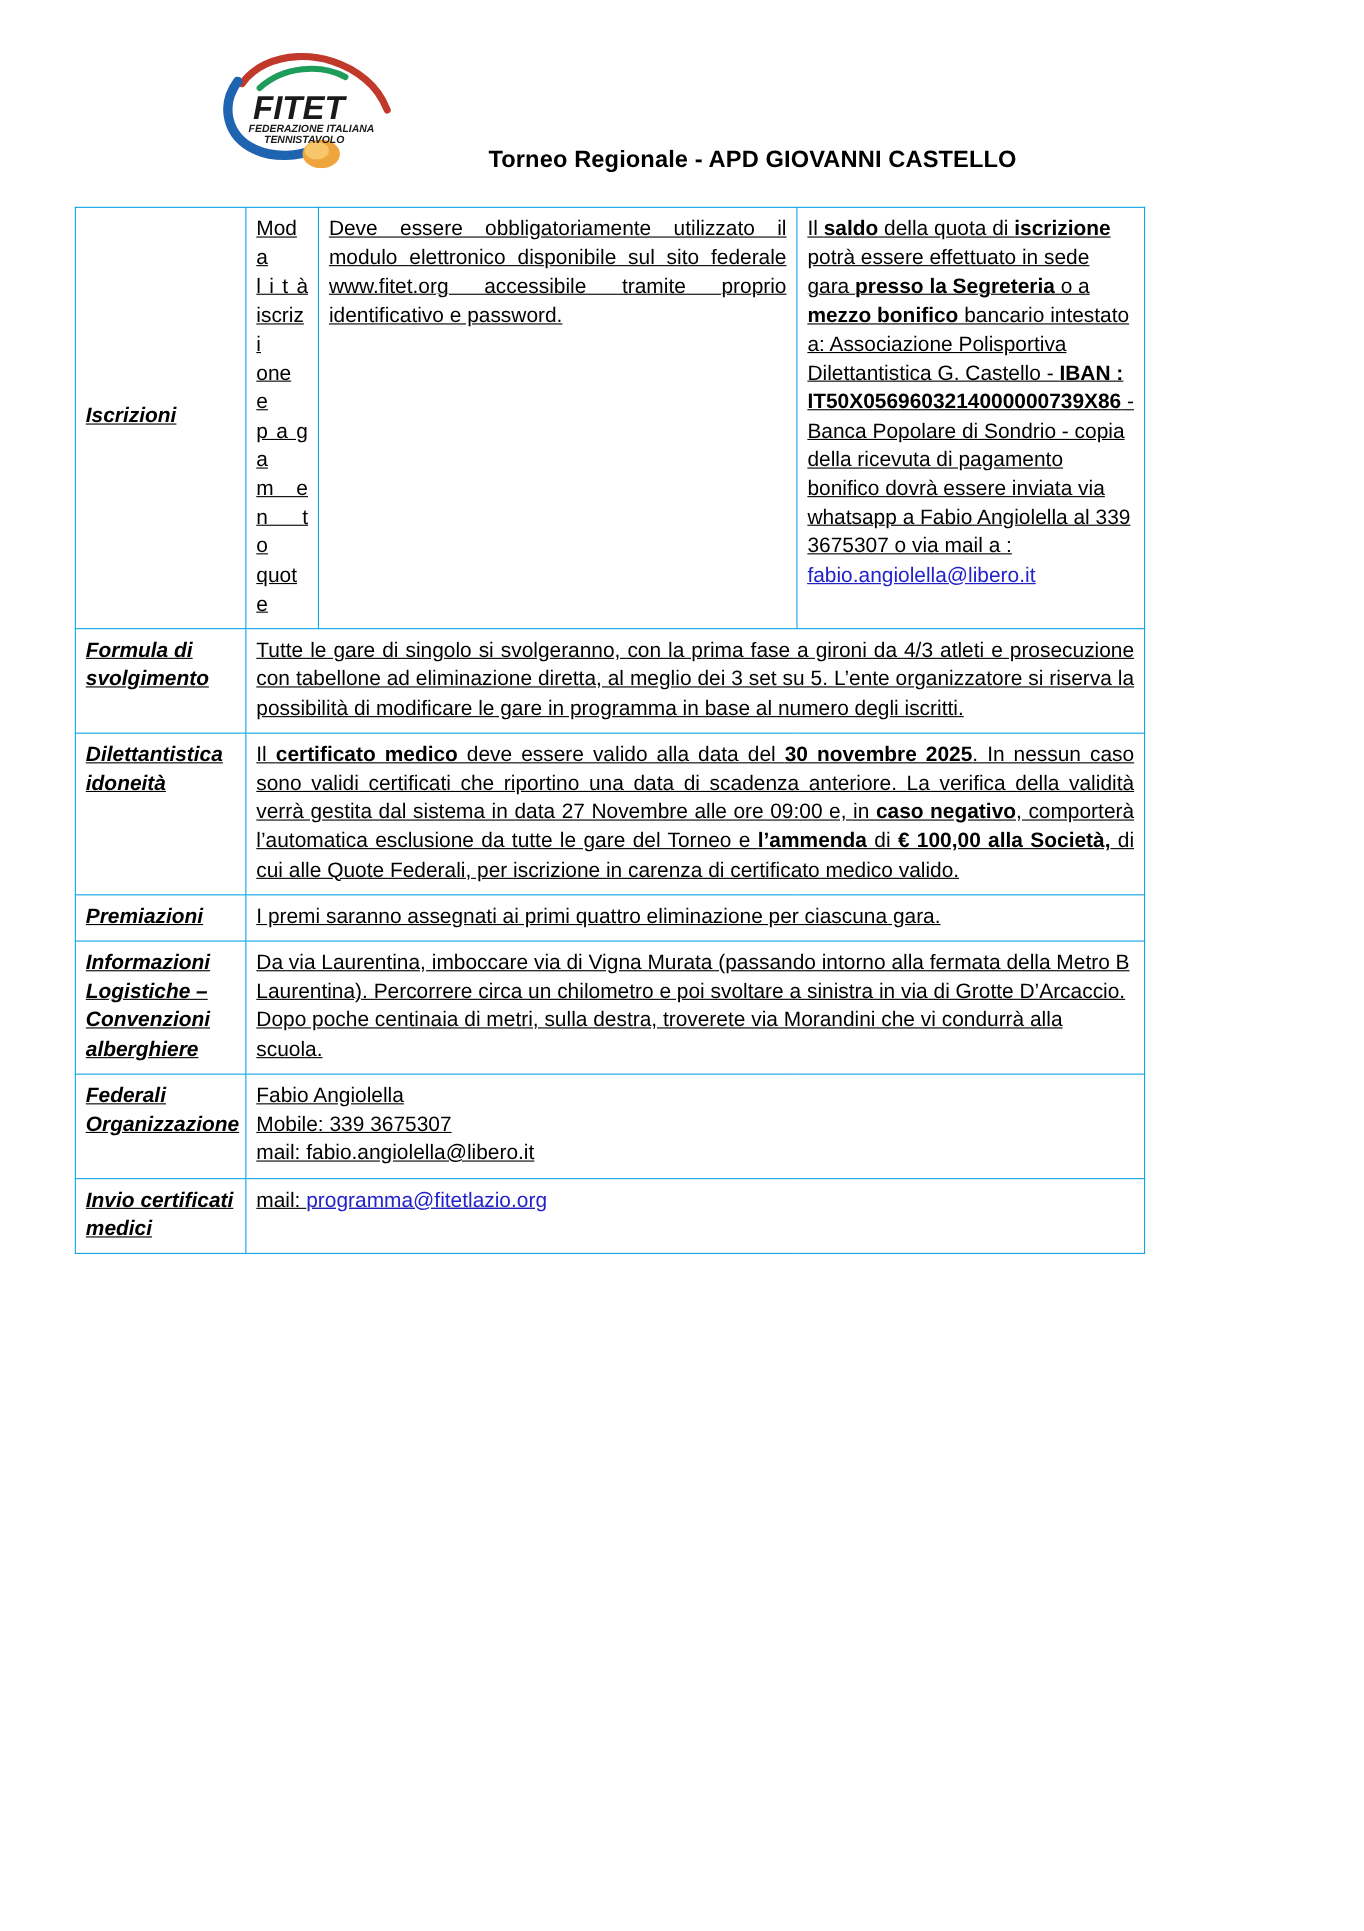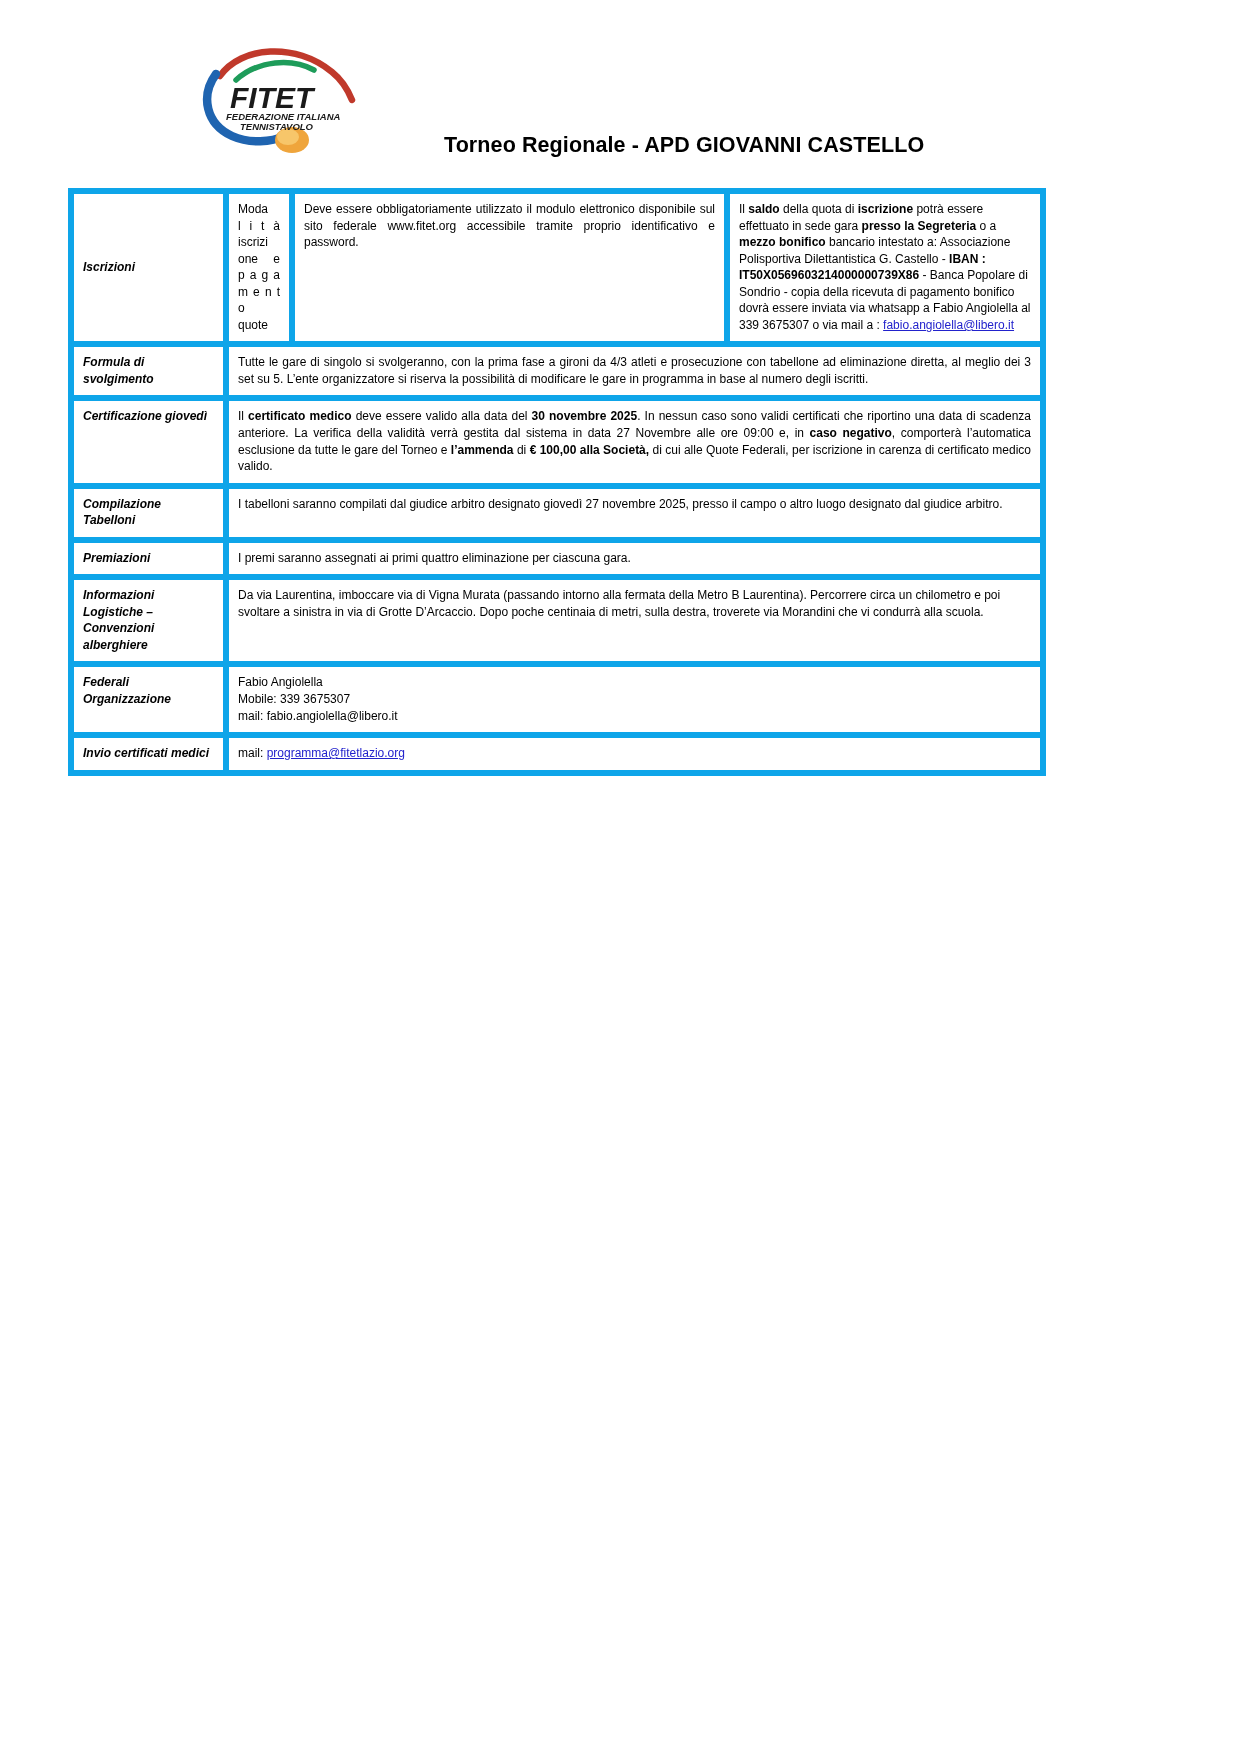--- a/index.html
+++ b/index.html
@@ -51,25 +51,26 @@
   
   table.info {
     position: absolute;
     left: 68px;
     top: 188px;
     width: 972px;
     border-collapse: collapse;
     table-layout: fixed;
   }
   table.info td {
-    border: 6px solid #0ea5e9;
+    border: 1px solid #0ea5e9;
     vertical-align: top;
     padding: 7px 9px 8px 9px;
-    font-size: 12px;
+    font-size: 19px;
     line-height: 1.38;
+    text-decoration: underline;
   }
   col.c-label  { width: 155px; }
   col.c-sub    { width: 66px;  }
   col.c-mid    { width: 435px; }
   col.c-right  { width: 316px; }
 
   td.label {
     font-style: italic;
     font-weight: bold;
     font-size: 16.2px;
@@ -167,31 +168,27 @@
           <span><span>Il </span><b>saldo</b><span> della quota di </span><b>iscrizione</b><span> potrà essere effettuato in sede gara </span><b>presso la Segreteria</b><span> o a </span><b>mezzo bonifico</b><span> bancario intestato a: Associazione Polisportiva Dilettantistica G. Castello - </span><b>IBAN :</b><span> </span><b>IT50X0569603214000000739X86</b><span> - Banca Popolare di Sondrio - copia della ricevuta di pagamento bonifico dovrà essere inviata via whatsapp a Fabio Angiolella al 339 3675307 o via mail a  : </span></span><a class="link" href="#">fabio.angiolella@libero.it</a>
         </td>
       </tr>
 
       <tr>
         <td class="label">Formula di svolgimento</td>
         <td class="body" colspan="3">Tutte le gare di singolo si svolgeranno, con la prima fase a gironi da 4/3 atleti e prosecuzione con tabellone ad eliminazione diretta, al meglio dei 3 set su 5. L’ente organizzatore si riserva la possibilità di modificare le gare in programma in base al numero degli iscritti.</td>
       </tr>
 
       <tr>
-        <td class="label">Certificazione giovedì</td>
+        <td class="label">Dilettantistica idoneità</td>
         <td class="body" colspan="3">
           <span><span>Il </span><b>certificato medico</b><span> deve essere valido alla data del </span><b>30 novembre 2025</b><span>. In nessun caso sono validi certificati che riportino una data di scadenza anteriore. La verifica della validità verrà gestita dal sistema in data 27 Novembre alle ore 09:00 e, in </span><b>caso negativo</b><span>, comporterà l’automatica esclusione da tutte le gare del Torneo e </span><b>l’ammenda</b><span> di </span><b>€ 100,00 alla Società,</b><span> di cui alle Quote Federali, per iscrizione in carenza di certificato medico valido.</span></span>
         </td>
       </tr>
 
 
-      <tr>
-        <td class="label">Compilazione Tabelloni</td>
-        <td class="body noj" colspan="3">I tabelloni saranno compilati dal giudice arbitro designato giovedì 27 novembre 2025, presso il campo o altro luogo designato dal giudice arbitro.</td>
-      </tr>
 
       <tr>
         <td class="label">Premiazioni</td>
         <td class="body noj" colspan="3">I premi saranno assegnati ai primi quattro eliminazione per ciascuna gara.</td>
       </tr>
 
       <tr>
         <td class="label">Informazioni Logistiche – Convenzioni alberghiere</td>
         <td class="body noj" colspan="3">Da via Laurentina, imboccare via di Vigna Murata (passando intorno alla fermata della Metro B Laurentina). Percorrere circa un chilometro e poi svoltare a sinistra in via di Grotte D’Arcaccio. Dopo poche centinaia di metri, sulla destra, troverete via Morandini che vi condurrà alla scuola.</td>
       </tr>

